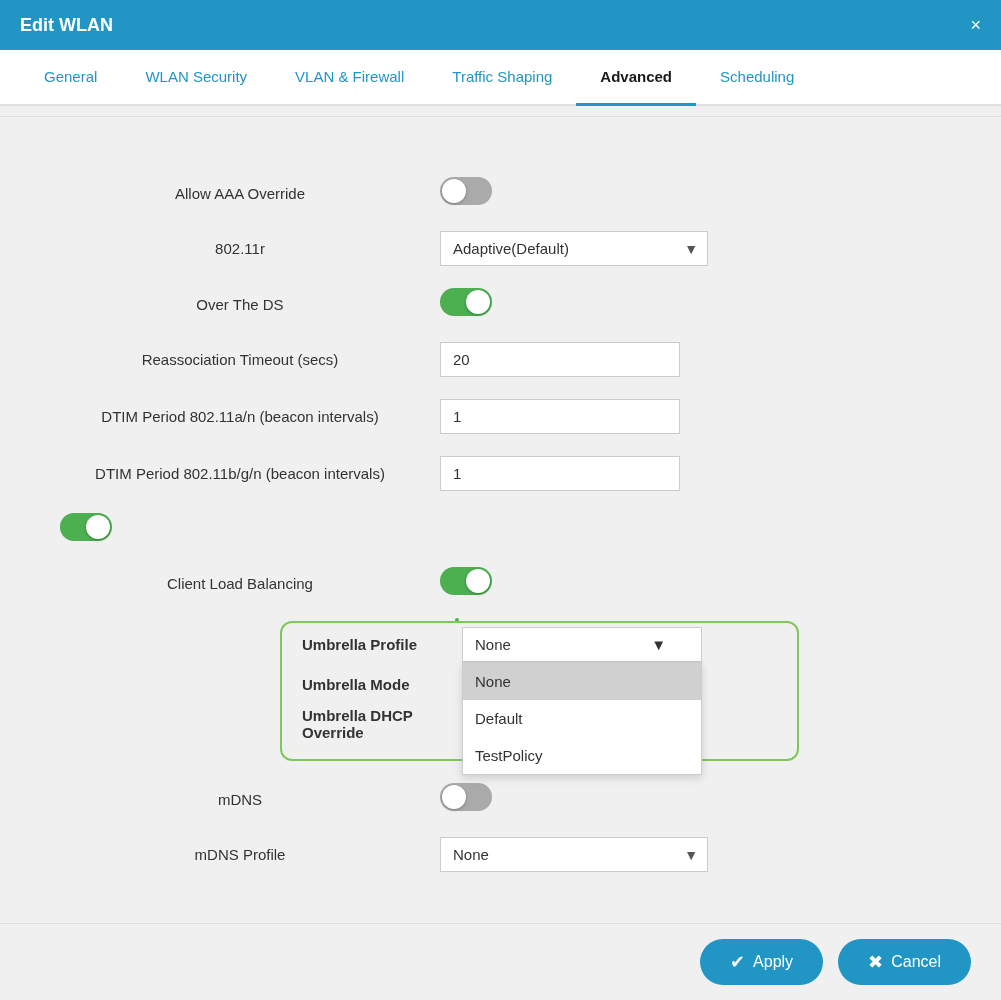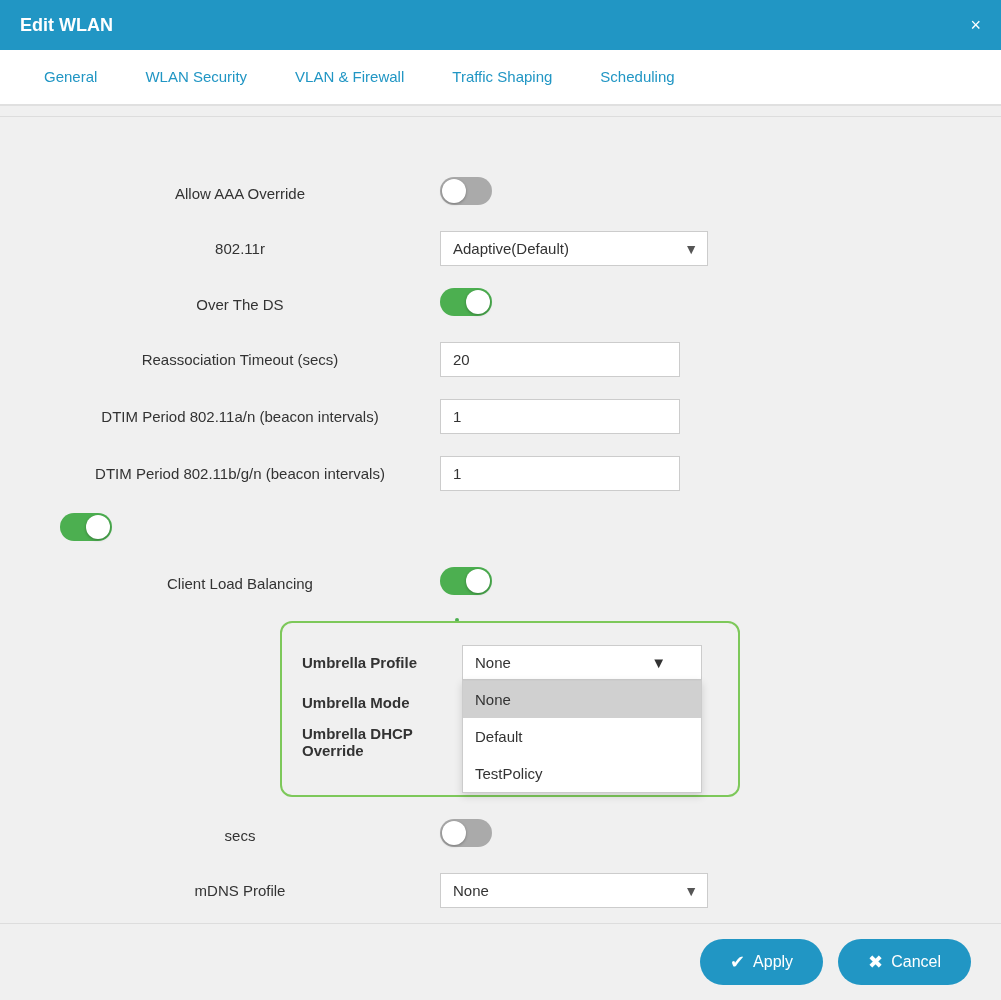--- a/index.html
+++ b/index.html
@@ -146,23 +146,23 @@
       font-size: 15px;
       border: 1px solid #ccc;
       background: white;
       color: #333;
     }
 
     
     .umbrella-section {
       border: 2px solid #7dc85a;
       border-radius: 12px;
-      padding: 22px 20px;
+      padding: 4px 20px;
       margin-left: 220px;
-      width: 460px;
+      width: 519px;
       position: relative;
       background: #f0f0f0;
       margin-bottom: 22px;
     }
     .umbrella-row {
       display: flex;
       align-items: center;
       margin-bottom: 14px;
     }
     .umbrella-label {
@@ -267,20 +267,21 @@
   <div class="modal-header">
     <span class="modal-title">Edit WLAN</span>
     <button class="close-btn">×</button>
   </div>
 
   <div class="tabs">
     <div class="tab">General</div>
     <div class="tab">WLAN Security</div>
     <div class="tab">VLAN &amp; Firewall</div>
     <div class="tab">Traffic Shaping</div>
+    <div class="tab active">Advanced</div>
     <div class="tab">Scheduling</div>
   </div>
 
   <hr class="separator-line">
 
   <div class="content">
 
     <div class="form-row">
       <div class="form-label">Allow AAA Override</div>
       <div class="form-control">
@@ -381,21 +382,21 @@
             <div class="toggle on">
               <div class="toggle-knob"></div>
             </div>
           </div>
         </div>
 
       </div>
     </div>
 
     <div class="form-row">
-      <div class="form-label">secs</div>
+      <div class="form-label">mDNS</div>
       <div class="form-control">
         <div class="toggle off">
           <div class="toggle-knob"></div>
         </div>
       </div>
     </div>
 
     <div class="form-row">
       <div class="form-label">mDNS Profile</div>
       <div class="form-control">

